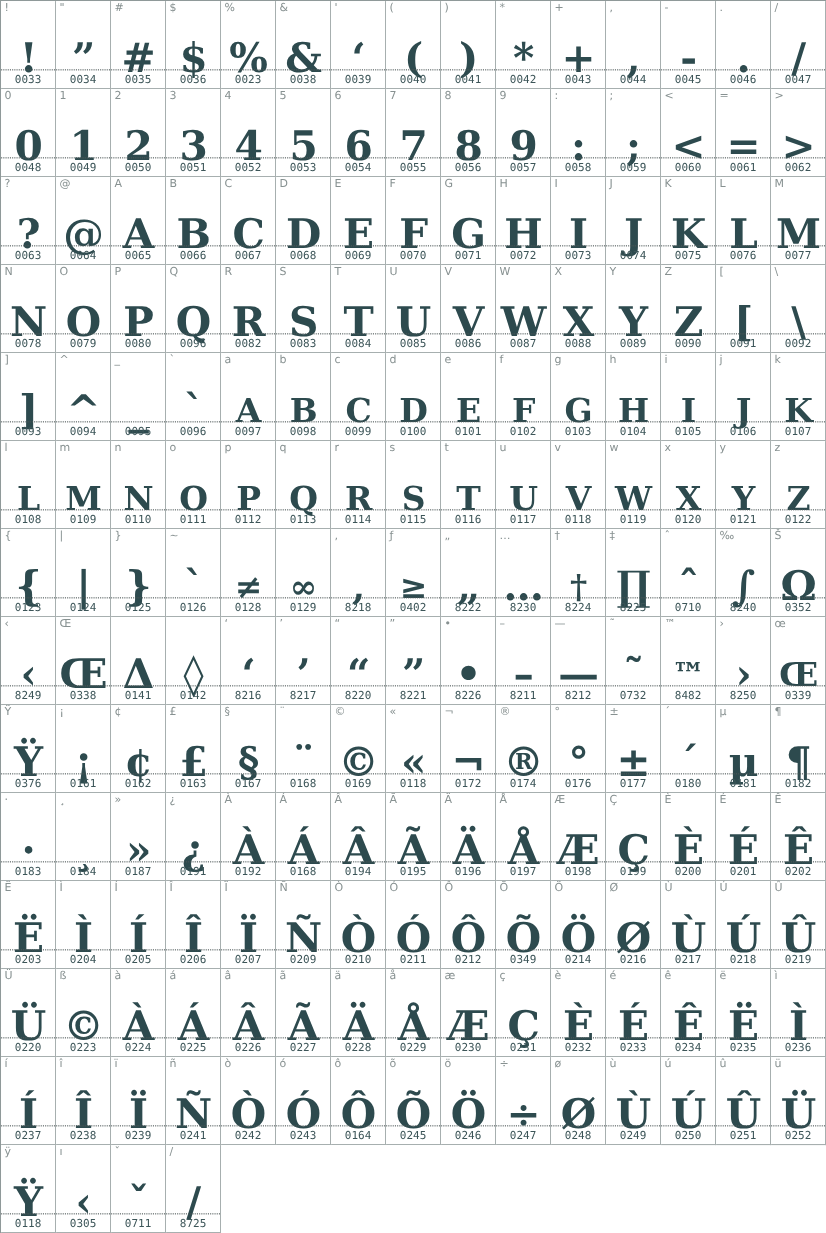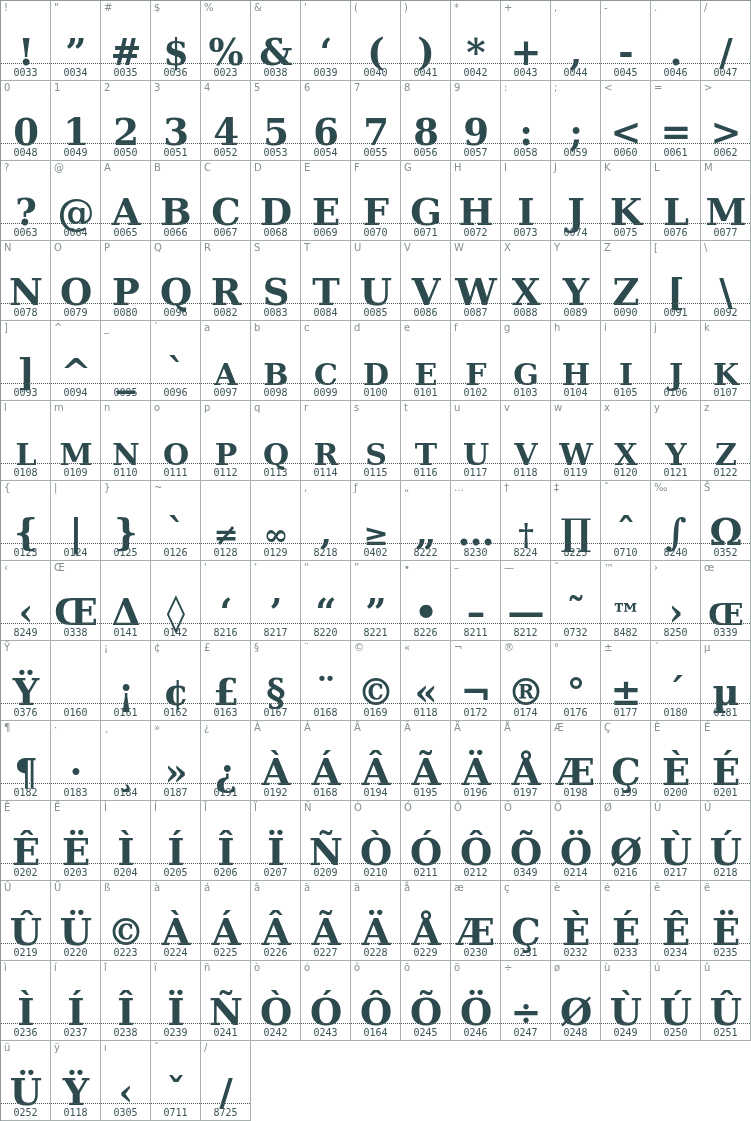--- a/index.html
+++ b/index.html
@@ -746,26 +746,20 @@
         <div class="rule"></div>
         <span class="code">0339</span>
       </div>
       <div class="cell">
         <span class="lbl">Ÿ</span>
         <span class="gly">Ÿ</span>
         <div class="rule"></div>
         <span class="code">0376</span>
       </div>
       <div class="cell">
-        <span class="lbl"></span>
-        <span class="gly"></span>
-        <div class="rule"></div>
-        <span class="code">0160</span>
-      </div>
-      <div class="cell">
         <span class="lbl">¡</span>
         <span class="gly">¡</span>
         <div class="rule"></div>
         <span class="code">0161</span>
       </div>
       <div class="cell">
         <span class="lbl">¢</span>
         <span class="gly">¢</span>
         <div class="rule"></div>
         <span class="code">0162</span>

